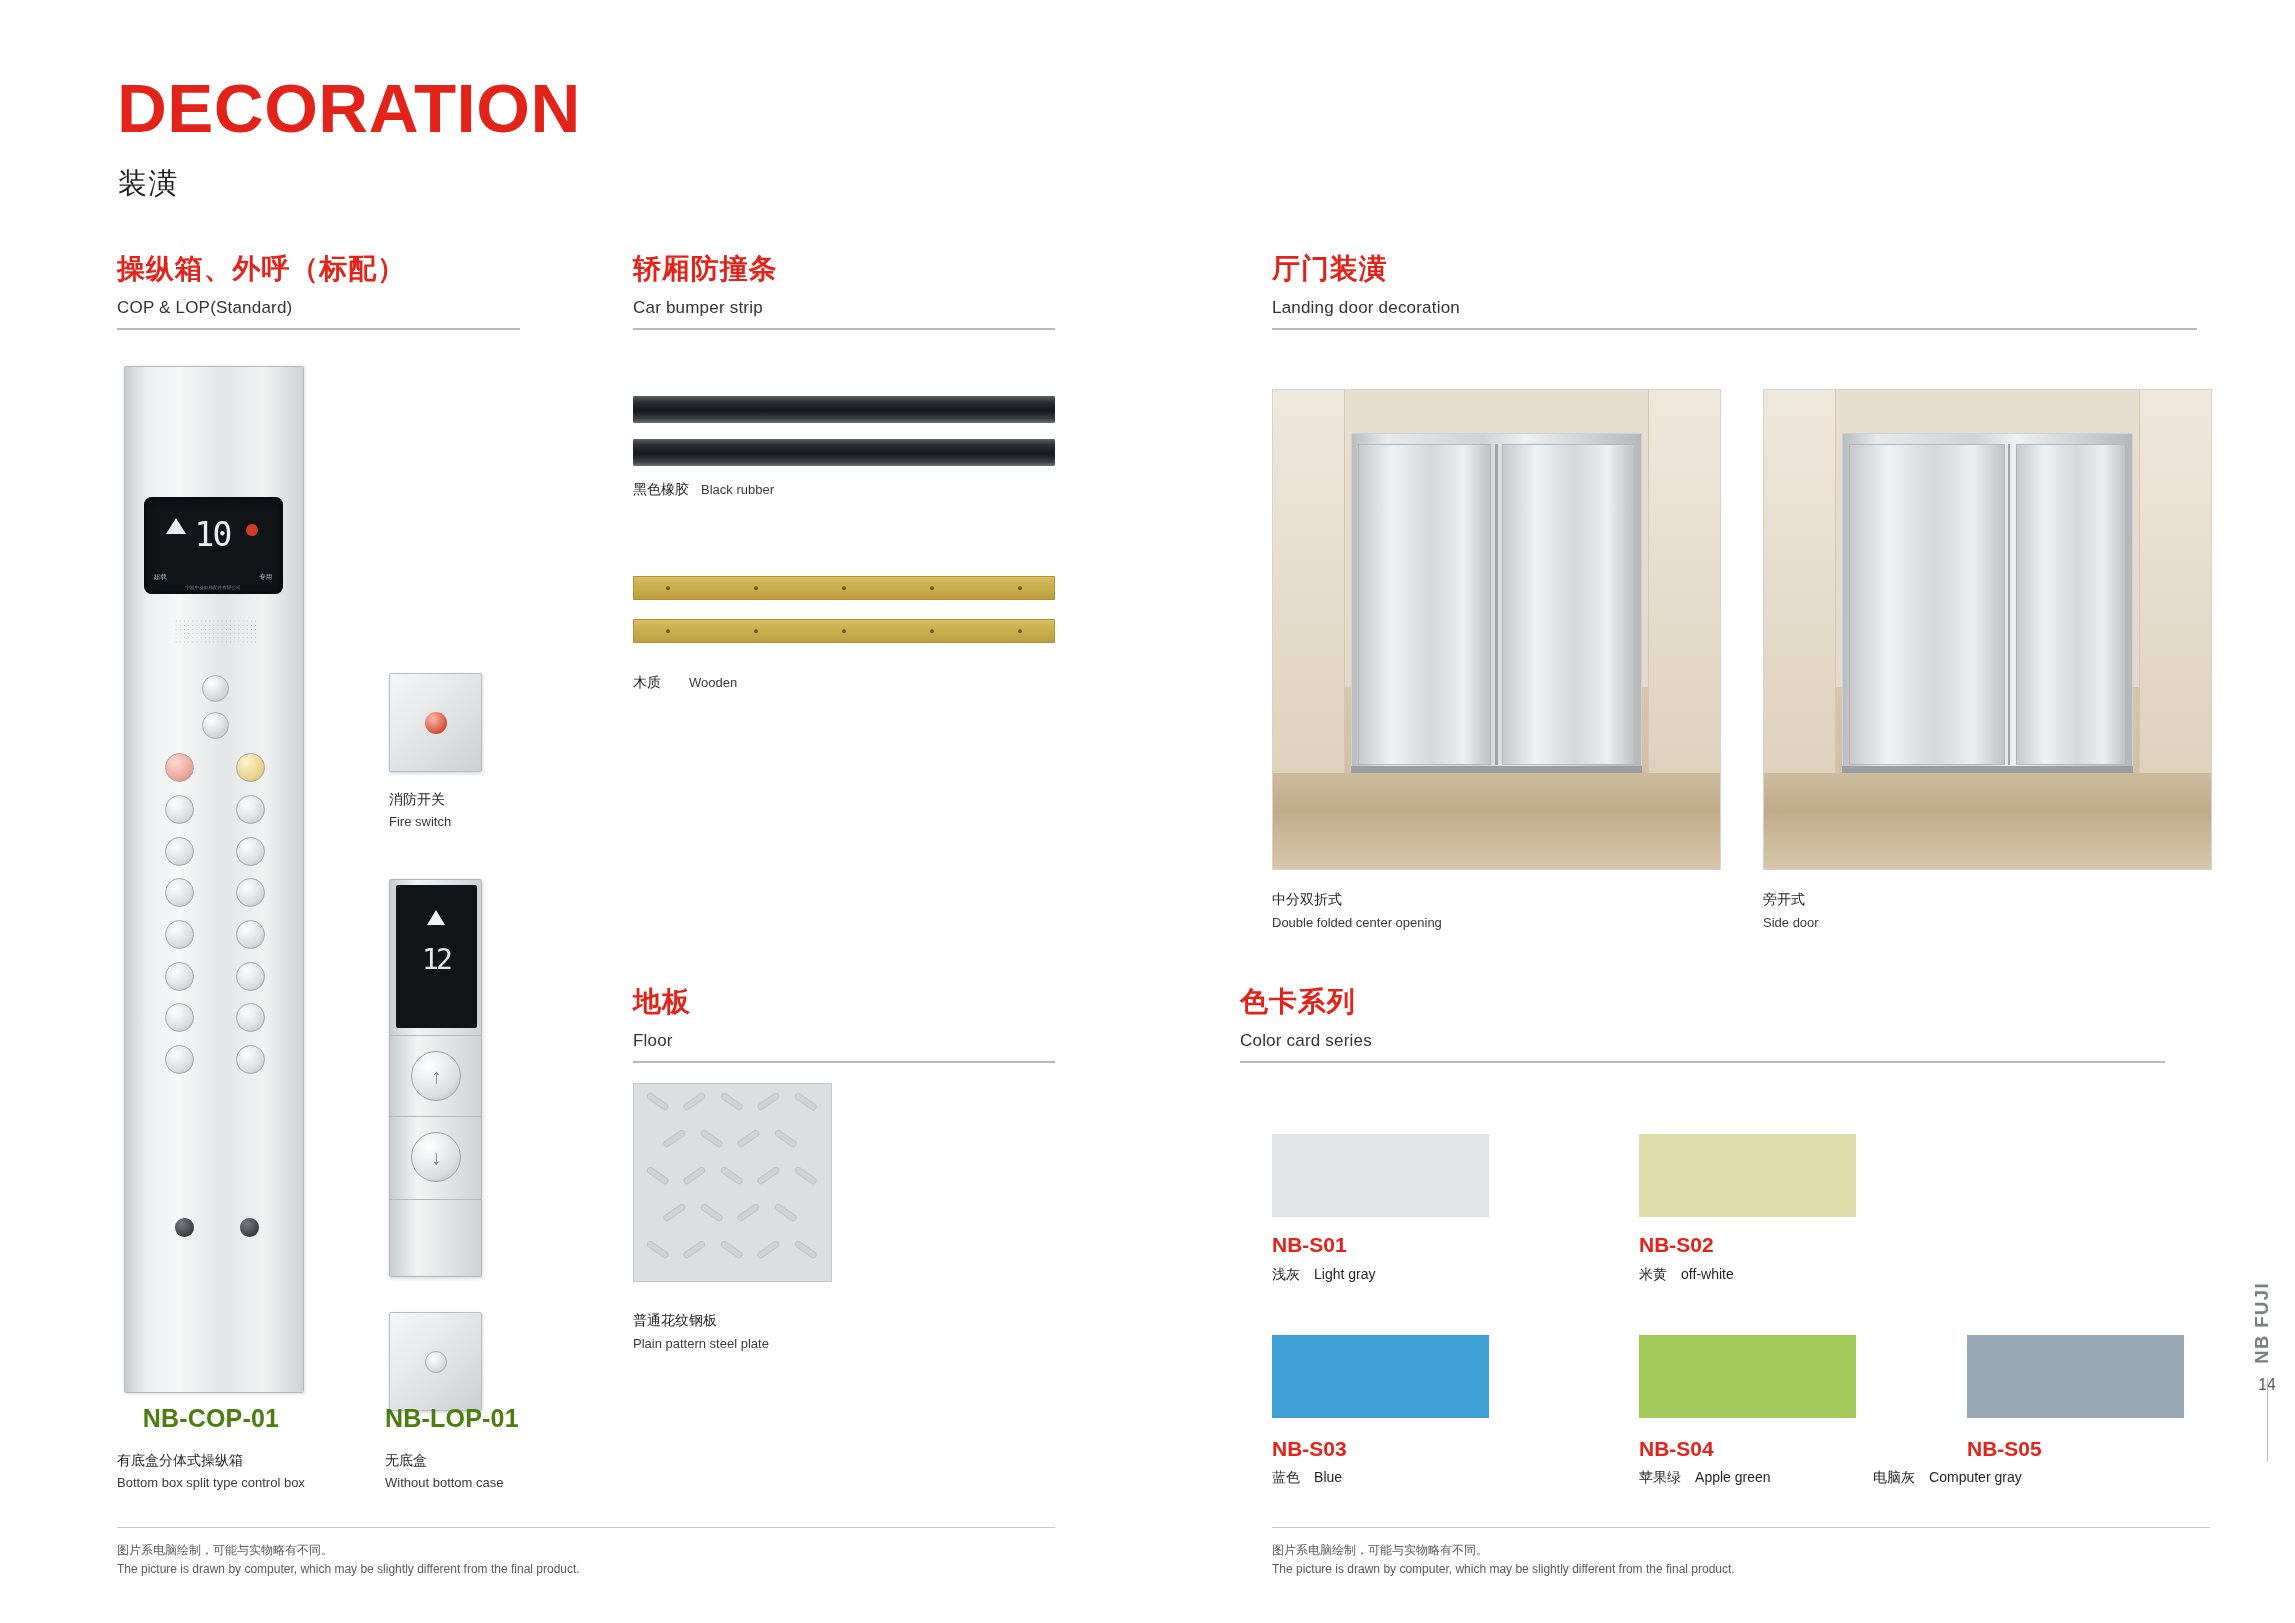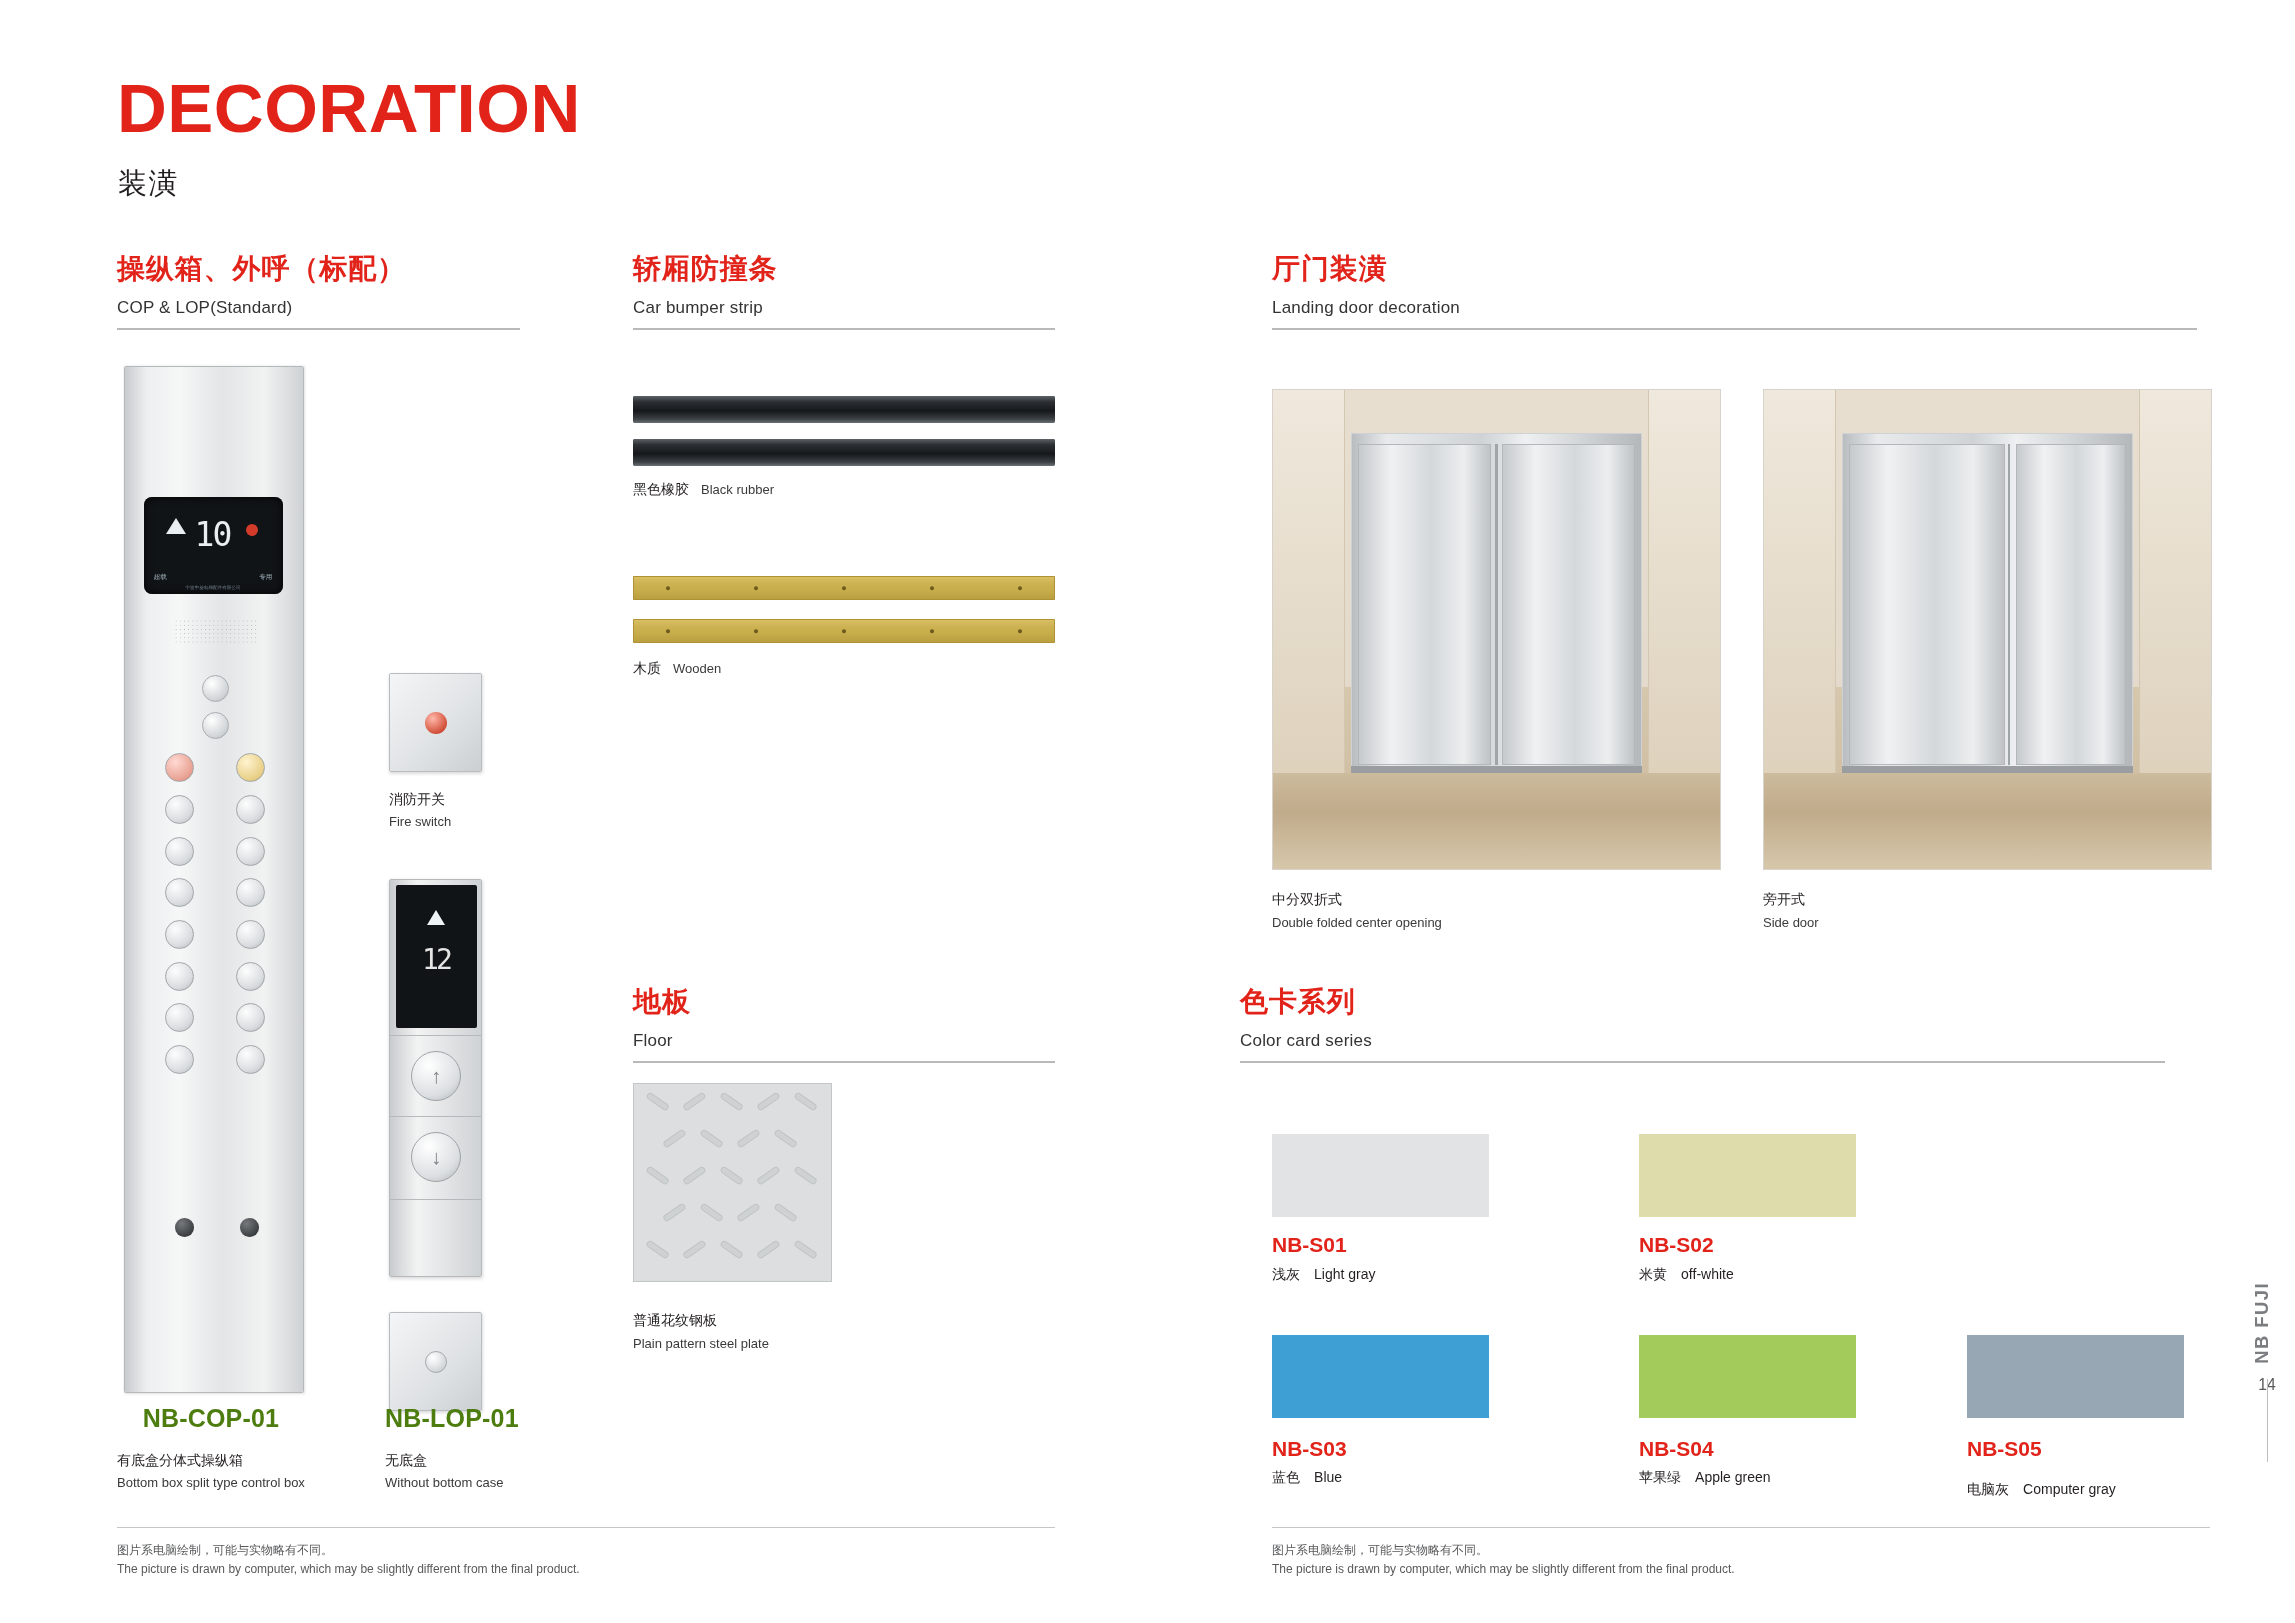--- a/index.html
+++ b/index.html
@@ -315,21 +315,21 @@
       <i class="screw" style="left:296px"></i>
     <i class="screw" style="left:384px"></i>
   </div>
   <div class="wooden" style="top:619px;">
     <i class="screw" style="left:32px"></i>
       <i class="screw" style="left:120px"></i>
     <i class="screw" style="left:208px"></i>
       <i class="screw" style="left:296px"></i>
     <i class="screw" style="left:384px"></i>
   </div>
-  <div style="position:absolute;left:633px;top:660px;display:flex;gap:12px;align-items:baseline;">
+  <div style="position:absolute;left:633px;top:674px;display:flex;gap:28px;align-items:baseline;">
     <span class="lbl-cn">木质</span>
     <span class="lbl-en">Wooden</span>
   </div>
 
   <div class="sec" style="left:633px; top:983px; width:422px;">
     <div class="cn">地板</div>
     <div class="en">Floor</div>
     <div class="rule"></div>
   </div>
 
@@ -430,21 +430,21 @@
 
   <div class="swatch" style="left:1639px;top:1335px;background:#a3cb5c;"></div>
   <div class="sw-label" style="left:1639px;top:1437px;">NB-S04</div>
   <div class="sw-cn" style="left:1639px;top:1469px;">
     <span>苹果绿</span>
     <span style="margin-left:10.2px;">Apple green</span>
   </div>
 
   <div class="swatch" style="left:1967px;top:1335px;background:#97a7b4;"></div>
   <div class="sw-label" style="left:1967px;top:1437px;">NB-S05</div>
-  <div class="sw-cn" style="left:1967px;top:1469px;margin-top:12px;">
+  <div class="sw-cn" style="left:1873px;top:1469px;">
     <span>电脑灰</span>
     <span style="margin-left:10.2px;">Computer gray</span>
   </div>
 
   <div class="footrule" style="left:117px; top:1527px; width:938px;"></div>
   <div class="footnote" style="left:117px; top:1541px; width:938px;">
     <div>图片系电脑绘制，可能与实物略有不同。</div>
     <div>The picture is drawn by computer, which may be slightly different from the final product.</div>
   </div>
 

